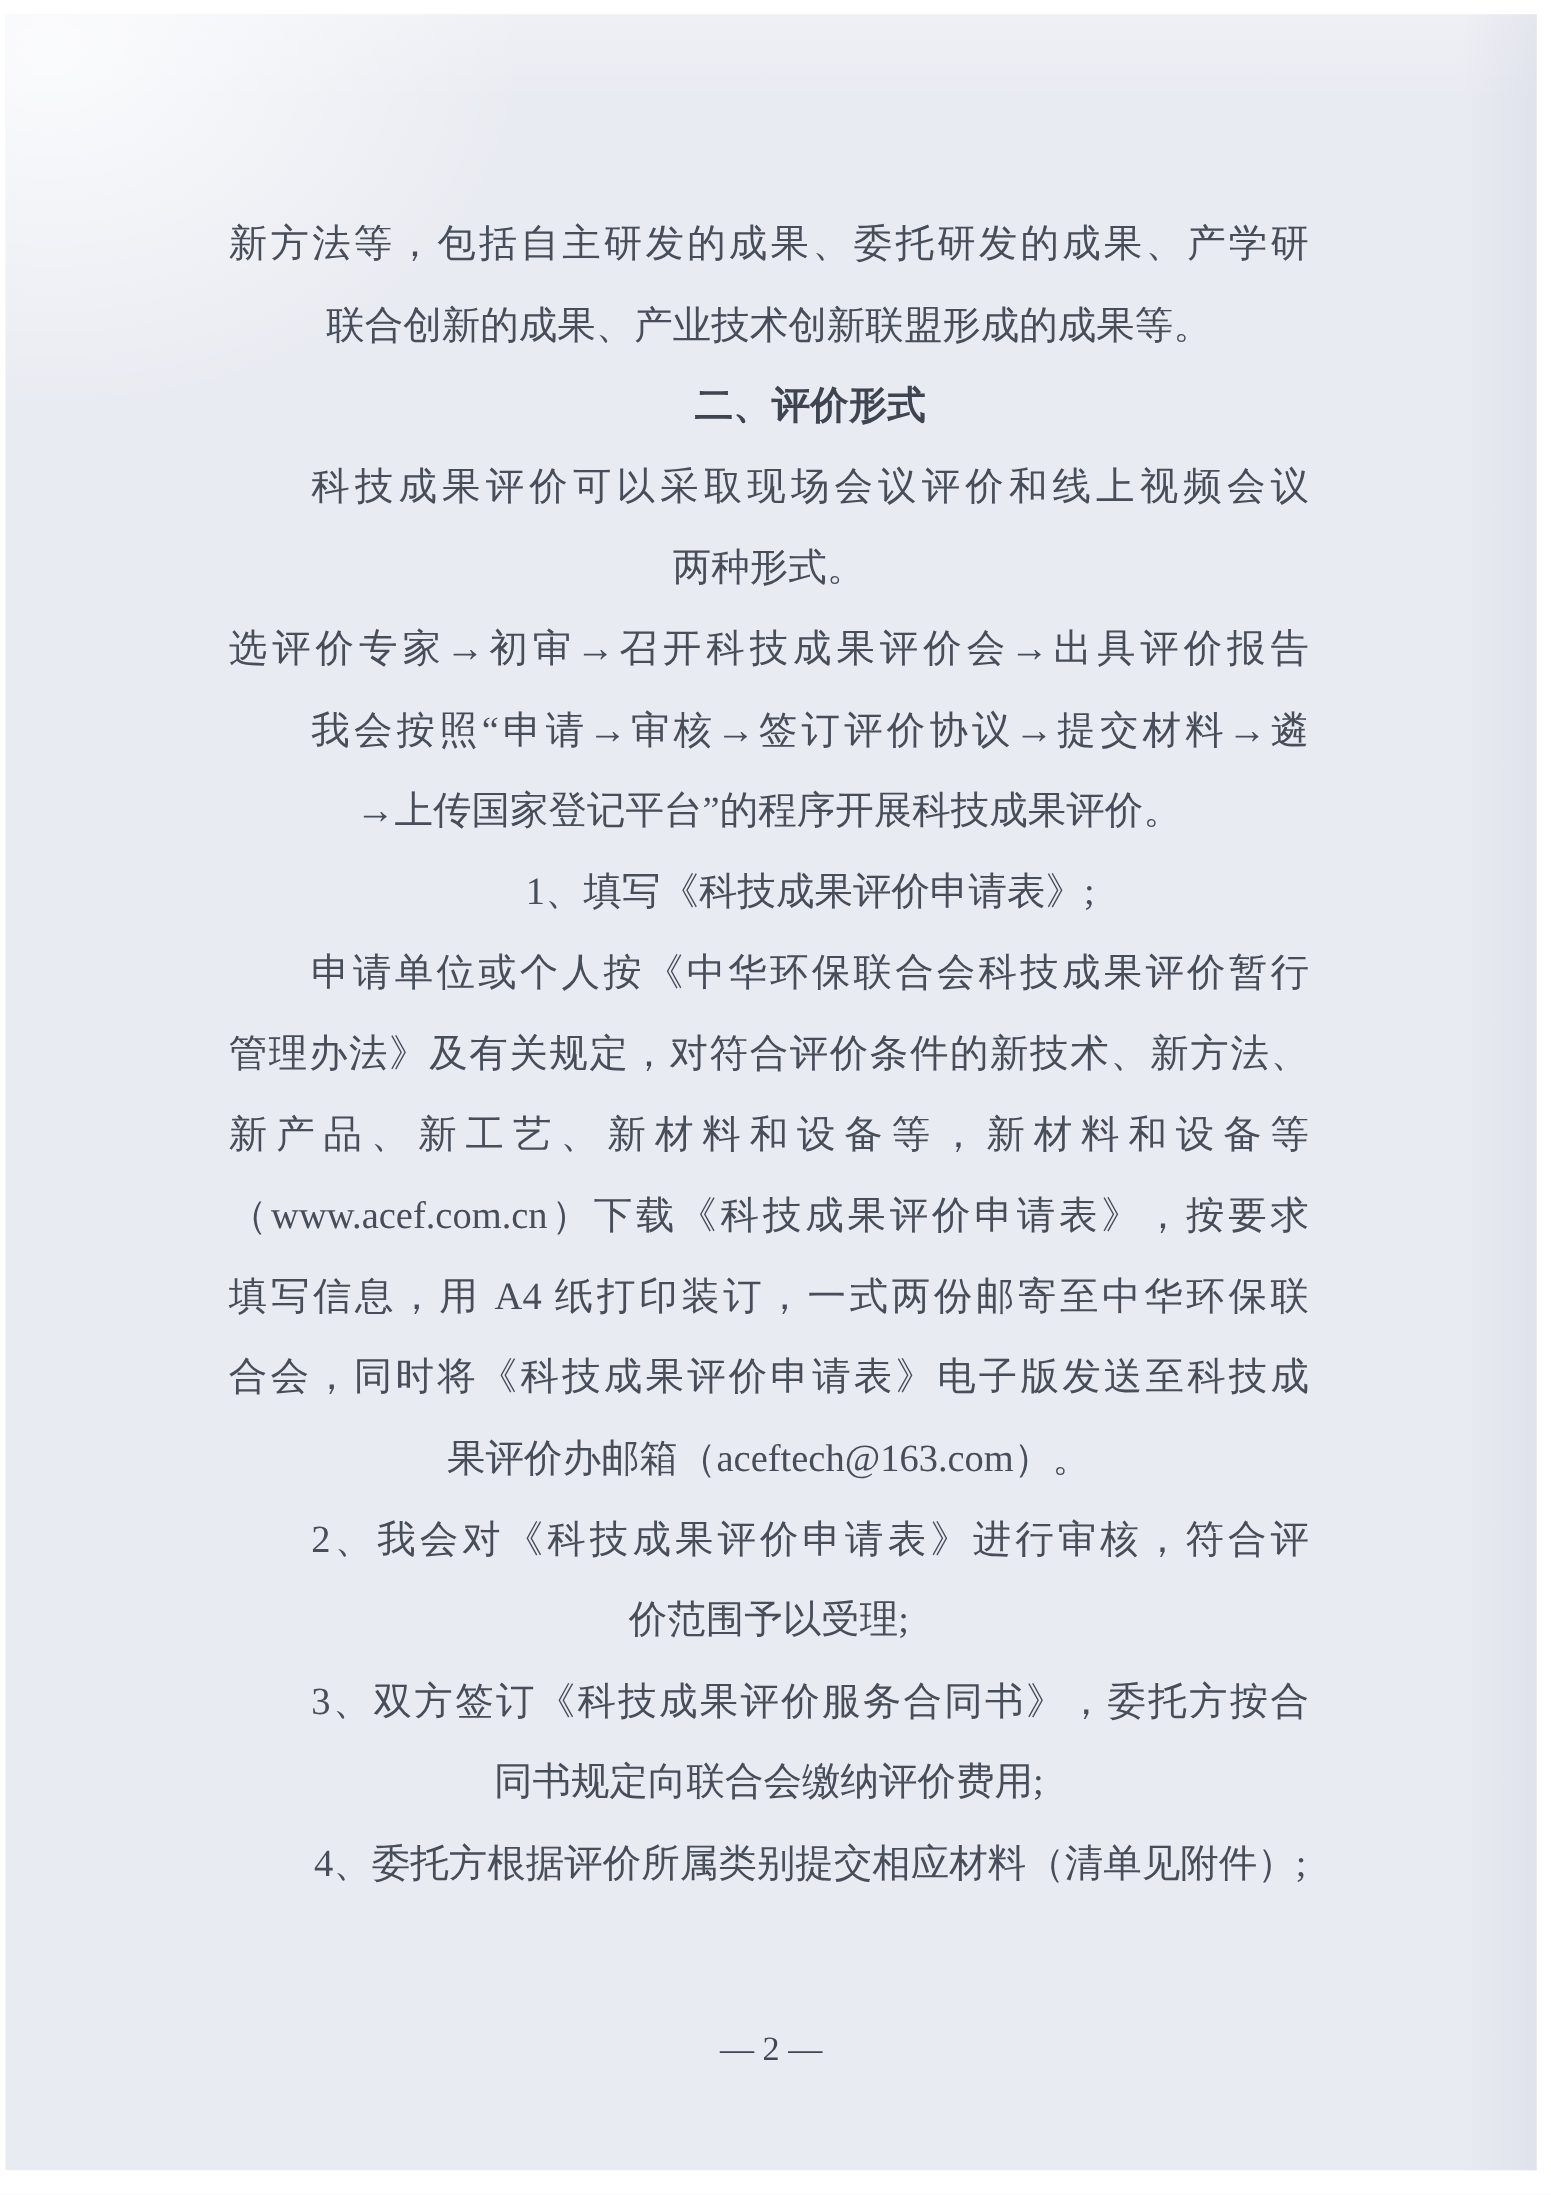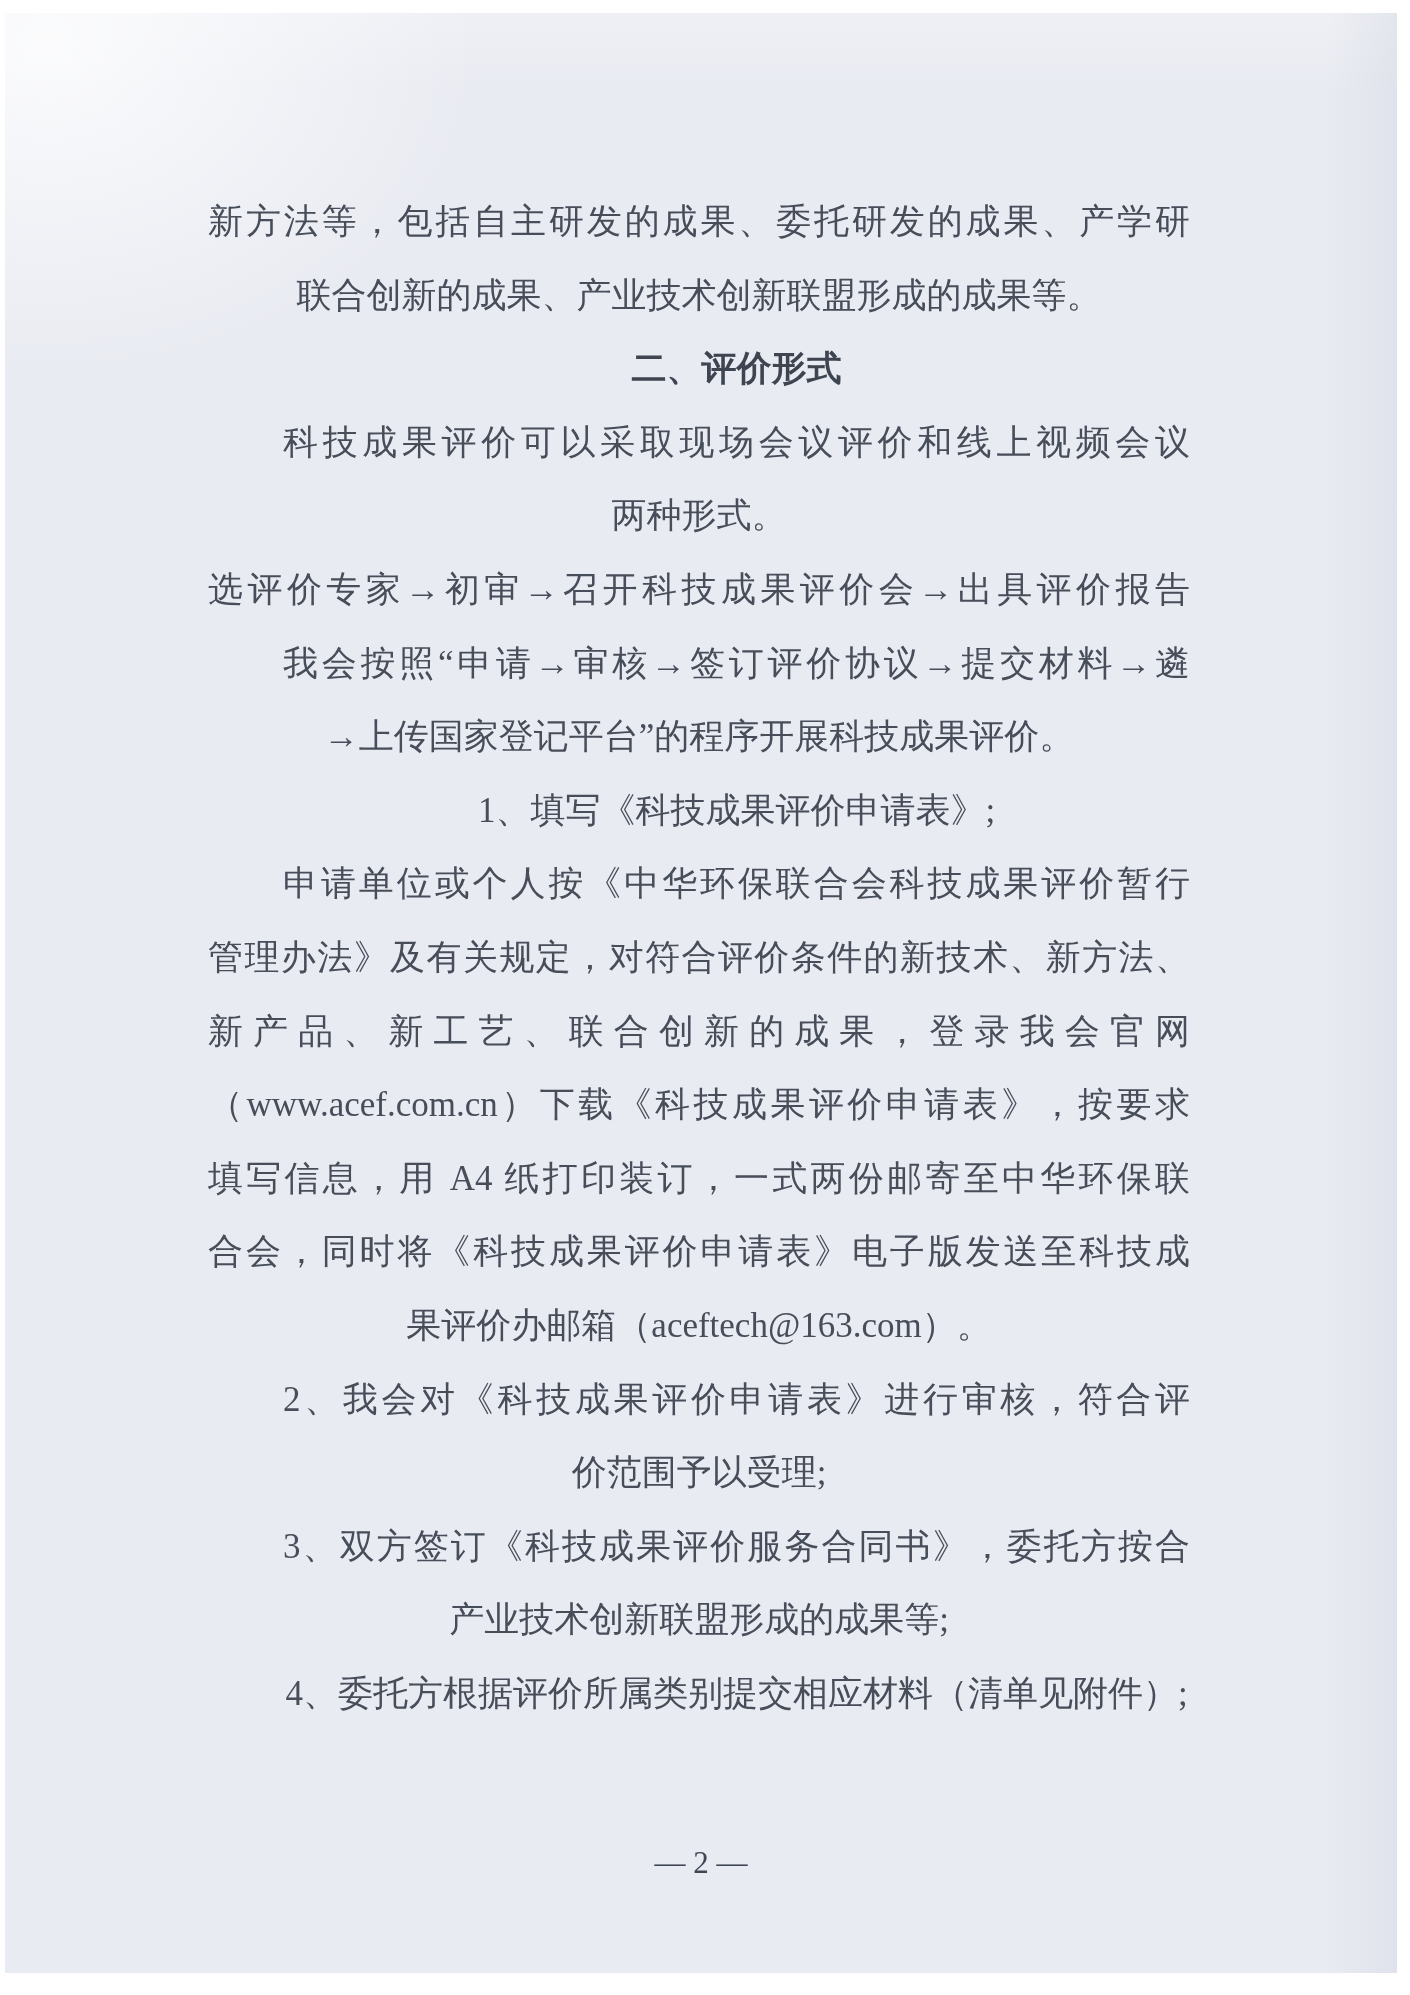--- a/index.html
+++ b/index.html
@@ -75,26 +75,26 @@
         <div class="line">联合创新的成果、产业技术创新联盟形成的成果等。</div>
         <div class="line indent heading">二、评价形式</div>
         <div class="line indent fill">科技成果评价可以采取现场会议评价和线上视频会议</div>
         <div class="line">两种形式。</div>
         <div class="line fill">选评价专家→初审→召开科技成果评价会→出具评价报告</div>
         <div class="line indent fill">我会按照“申请→审核→签订评价协议→提交材料→遴</div>
         <div class="line">→上传国家登记平台”的程序开展科技成果评价。</div>
         <div class="line indent">1、填写《科技成果评价申请表》;</div>
         <div class="line indent fill">申请单位或个人按《中华环保联合会科技成果评价暂行</div>
         <div class="line fill">管理办法》及有关规定，对符合评价条件的新技术、新方法、</div>
-        <div class="line fill">新产品、新工艺、联合创新的成果，登录我会官网</div>
+        <div class="line fill">新产品、新工艺、新材料和设备等，新材料和设备等</div>
         <div class="line fill">（www.acef.com.cn）下载《科技成果评价申请表》，按要求</div>
         <div class="line fill">填写信息，用 A4 纸打印装订，一式两份邮寄至中华环保联</div>
         <div class="line fill">合会，同时将《科技成果评价申请表》电子版发送至科技成</div>
         <div class="line">果评价办邮箱（aceftech@163.com）。</div>
         <div class="line indent fill">2、我会对《科技成果评价申请表》进行审核，符合评</div>
         <div class="line">价范围予以受理;</div>
         <div class="line indent fill">3、双方签订《科技成果评价服务合同书》，委托方按合</div>
-        <div class="line">产业技术创新联盟形成的成果等;</div>
+        <div class="line">同书规定向联合会缴纳评价费用;</div>
         <div class="line indent">4、委托方根据评价所属类别提交相应材料（清单见附件）;</div>
       </div>
     <div class="pagenum">— 2 —</div>
   </div>
 </div>
 
 </body></html>

